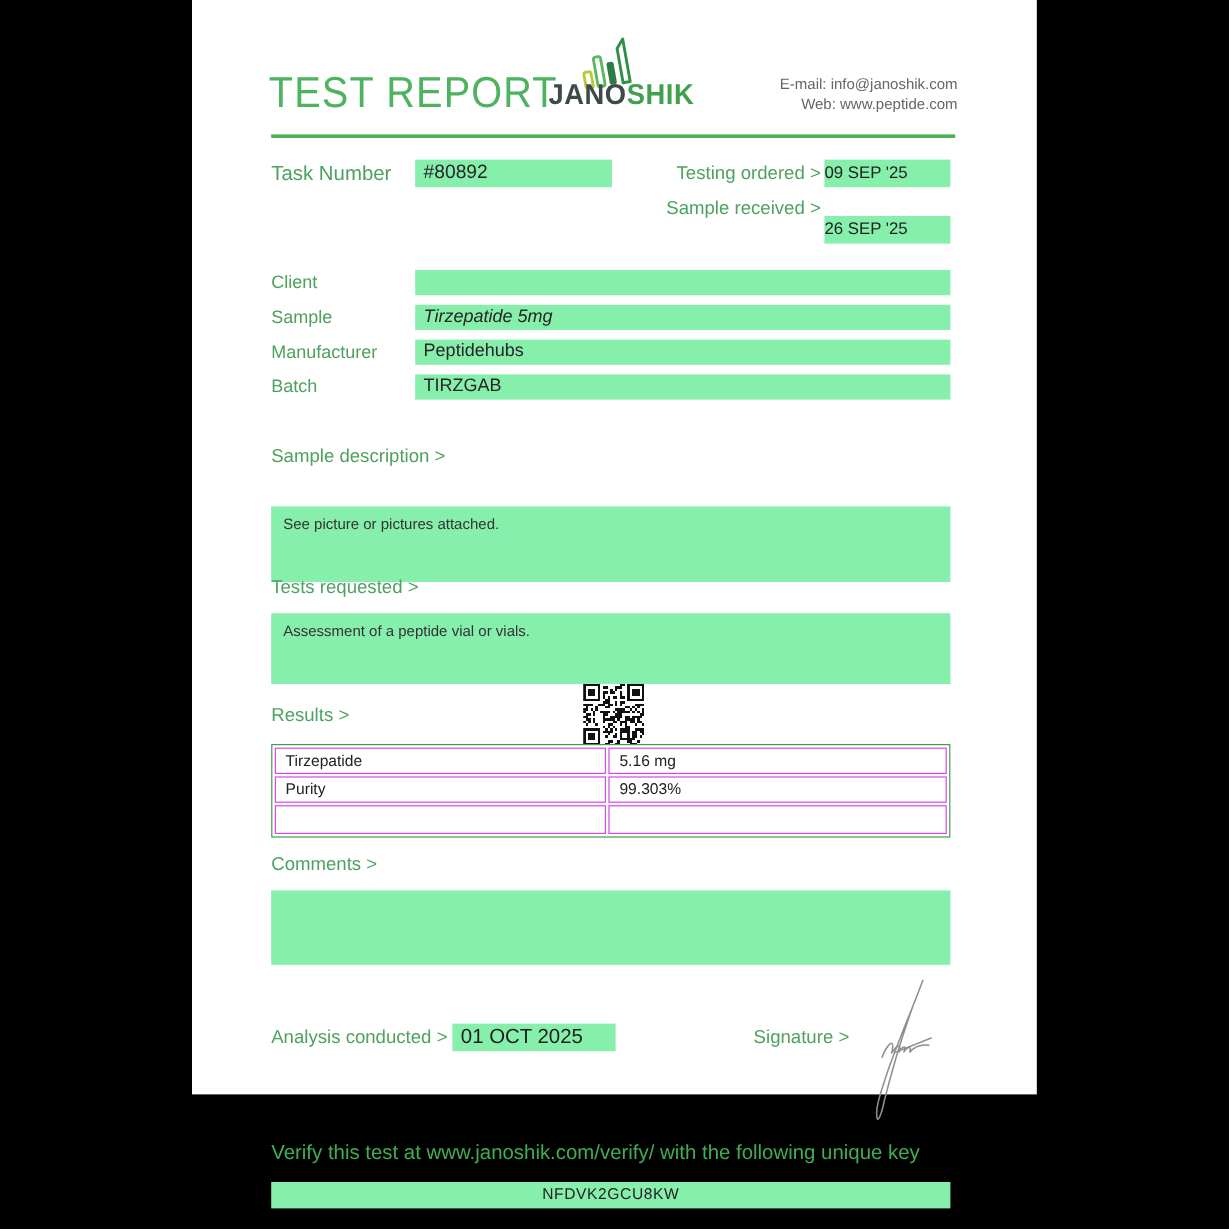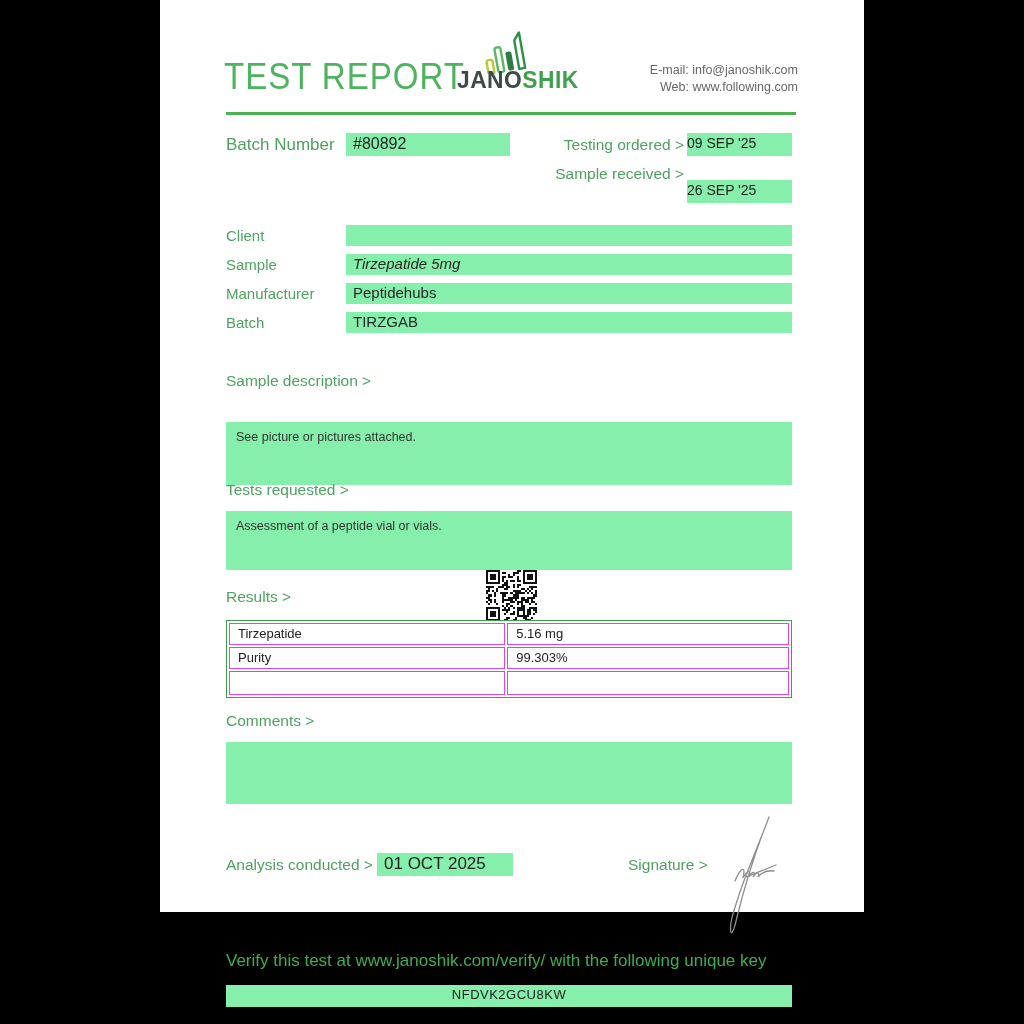--- a/index.html
+++ b/index.html
@@ -67,26 +67,26 @@
         <rect x="28" y="21" width="6" height="19" rx="2" fill="#2f7d44"></rect>
         <path d="M39 40 L39 11 L45 4 L45 40 Z" fill="none" stroke="#2f8f47" stroke-width="2.4" stroke-linejoin="round"></path>
       </g>
     </svg>
     <div class="abs logo-text">
       <span class="logo-jano">JANO</span><span class="logo-shik">SHIK</span>
     </div>
 
     <div class="abs contact">
       <div>E-mail: info@janoshik.com</div>
-      <div>Web: www.following.com</div>
+      <div>Web: www.peptide.com</div>
     </div>
 
     <div class="abs divider"></div>
 
-    <div class="abs task-label green-label">Batch Number</div>
+    <div class="abs task-label green-label">Task Number</div>
     <div class="abs task-box graybox">#80892</div>
 
     <div class="abs date-label green-label" style="left:330px; top:136px;">Testing ordered  &gt;</div>
     <div class="abs date-box graybox" style="top:133px;">09 SEP '25</div>
 
     <div class="abs date-label green-label" style="left:330px; top:165px;">Sample received &gt;</div>
     <div class="abs date-box graybox" style="top:162px;margin-top:18px;">26 SEP '25</div>
 
     <div class="abs field-label green-label" style="top:227px;">Client</div>
     <div class="abs field-box graybox" style="top:225px;"></div>

